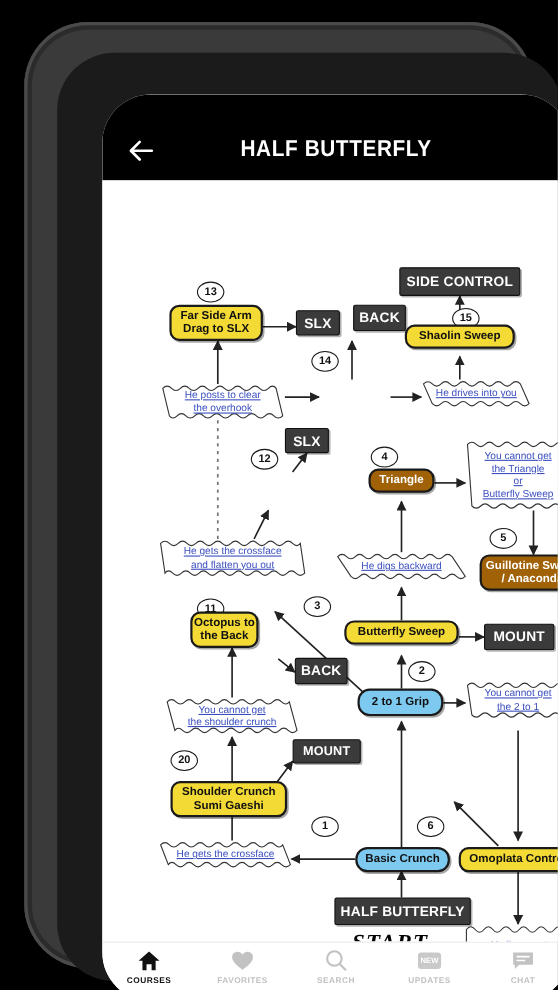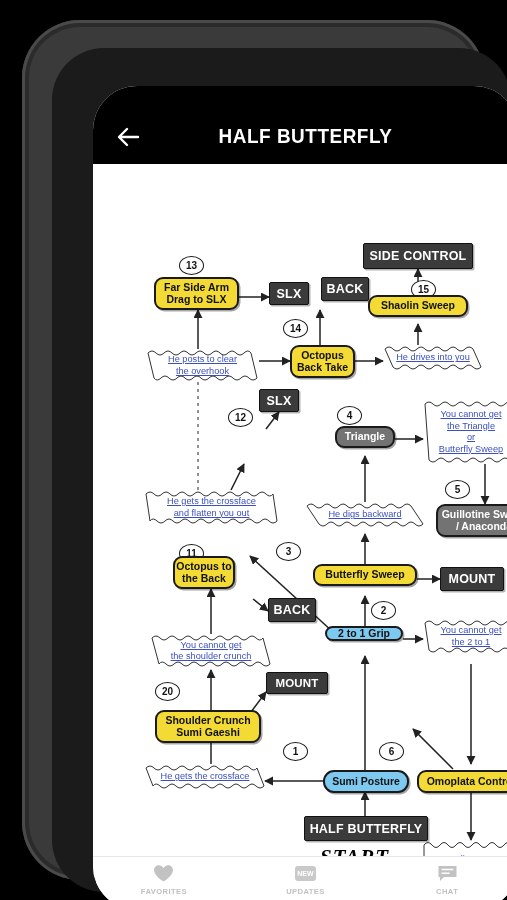--- a/index.html
+++ b/index.html
@@ -46,21 +46,21 @@
   
   .node{position:absolute;box-sizing:border-box;display:flex;align-items:center;
         justify-content:center;text-align:center;line-height:1.12;}
 
   .n-yellow{background:#F3DA34;border:2px solid #1a1a1a;border-radius:9px;
             color:#111;font-weight:bold;font-size:10.5px;
             box-shadow:1.5px 1.5px 0 rgba(0,0,0,.35);}
   .n-blue{background:#7EC9F0;border:2px solid #1a1a1a;border-radius:11px;
           color:#111;font-weight:bold;font-size:10.5px;
           box-shadow:1.5px 1.5px 0 rgba(0,0,0,.35);}
-  .n-red{background:#737373;border:2px solid #1a1a1a;border-radius:9px;
+  .n-red{background:#a16207;border:2px solid #1a1a1a;border-radius:9px;
          color:#fff;font-weight:bold;font-size:10.5px;
          box-shadow:1.5px 1.5px 0 rgba(0,0,0,.35);}
   .n-dark{background:#3b3b3b;border:1px solid #111;border-radius:2px;
           color:#fff;font-weight:bold;font-size:12.5px;letter-spacing:.2px;
           box-shadow:1.5px 1.5px 0 rgba(0,0,0,.3);}
   .n-dark.small{font-size:11.5px;}
 
   
   .note{position:absolute;box-sizing:border-box;display:flex;align-items:center;
         justify-content:center;text-align:center;color:#3b4fbf;font-size:9.2px;
@@ -202,24 +202,20 @@
           </div>
 
           <div class="node n-dark" style="left:270px;top:79px;width:110px;height:26px">
             <span>SIDE CONTROL</span>
           </div>
 
           <div class="node n-yellow" style="left:275px;top:131px;width:100px;height:22px">
             <span>Shaolin Sweep</span>
           </div>
 
-          <div class="node n-yellow" style="left:197px;top:181px;width:65px;height:33px">
-            <span style="white-space:pre-line">Octopus
-Back Take</span>
-          </div>
 
           <div class="node n-dark" style="left:166px;top:225px;width:40px;height:23px">
             <span>SLX</span>
           </div>
 
 
           <div class="node n-red" style="left:242px;top:262px;width:60px;height:22px">
             <span>Triangle</span>
           </div>
 
@@ -238,36 +234,36 @@
           </div>
 
           <div class="node n-yellow" style="left:220px;top:400px;width:104px;height:22px">
             <span>Butterfly Sweep</span>
           </div>
 
           <div class="node n-dark" style="left:347px;top:403px;width:64px;height:24px">
             <span>MOUNT</span>
           </div>
 
-          <div class="node n-blue" style="left:232px;top:462px;width:78px;height:15px">
+          <div class="node n-blue" style="left:232px;top:462px;width:78px;height:25px">
             <span>2 to 1 Grip</span>
           </div>
 
           <div class="node n-dark small" style="left:173px;top:508px;width:62px;height:22px">
             <span>MOUNT</span>
           </div>
 
           <div class="node n-yellow" style="left:62px;top:546px;width:106px;height:33px">
             <span style="white-space:pre-line">Shoulder Crunch
 Sumi Gaeshi</span>
           </div>
 
 
           <div class="node n-blue" style="left:230px;top:606px;width:86px;height:23px">
-            <span>Sumi Posture</span>
+            <span>Basic Crunch</span>
           </div>
 
           <div class="node n-yellow" style="left:324px;top:606px;width:108px;height:23px">
             <span>Omoplata Control</span>
           </div>
 
           <div class="node n-dark" style="left:211px;top:652px;width:124px;height:25px">
             <span>HALF BUTTERFLY</span>
           </div>
 
@@ -340,30 +336,47 @@
             <svg viewBox="0 0 100 32" preserveAspectRatio="none">
                 <path d="M2,5 q4,-5 8,0 q4,5 8,0 q4,-5 8,0 q4,5 8,0 q4,-5 8,0 q4,5 8,0 q4,-5 8,0 q4,5 8,0 q4,-5 8,0 q4,5 8,0 q4,-5 8,0 L98,32 L2,32 Z" fill="#fff" stroke="#333" stroke-width="1"></path>
               </svg>
             <span class="note-txt" style="margin-top:8px">He limps out</span>
           </div>
 
         </div>
 
         <div id="bottomnav">
 
+          <div class="navitem active">
+            <div class="navicon">
+              <svg width="21" height="19" viewBox="0 0 21 19">
+                <path d="M10.5 1 L20 9.5 H16.5 V18 H12.8 V12.5 H8.2 V18 H4.5 V9.5 H1 Z" fill="#111"></path>
+              </svg>
+            </div>
+            <div class="navlabel">COURSES</div>
+          </div>
 
           <div class="navitem">
             <div class="navicon">
               <svg width="21" height="19" viewBox="0 0 21 19">
                 <path d="M10.5 17.5 C10.5 17.5 1 11.6 1 6.2 C1 3.3 3.2 1.2 5.9 1.2 C7.8 1.2 9.5 2.3 10.5 4 C11.5 2.3 13.2 1.2 15.1 1.2 C17.8 1.2 20 3.3 20 6.2 C20 11.6 10.5 17.5 10.5 17.5 Z" fill="#c2c2c2"></path>
               </svg>
             </div>
             <div class="navlabel">FAVORITES</div>
           </div>
 
+          <div class="navitem">
+            <div class="navicon">
+              <svg width="21" height="20" viewBox="0 0 21 20">
+                <circle cx="9" cy="8.4" r="6.6" stroke="#c2c2c2" stroke-width="1.9" fill="none"></circle>
+                <line x1="13.9" y1="13.4" x2="19" y2="18.6" stroke="#c2c2c2" stroke-width="1.9" stroke-linecap="round"></line>
+              </svg>
+            </div>
+            <div class="navlabel">SEARCH</div>
+          </div>
 
           <div class="navitem">
             <div class="navicon">
               <div class="badge-new">NEW</div>
             </div>
             <div class="navlabel">UPDATES</div>
           </div>
 
           <div class="navitem">
             <div class="navicon">

